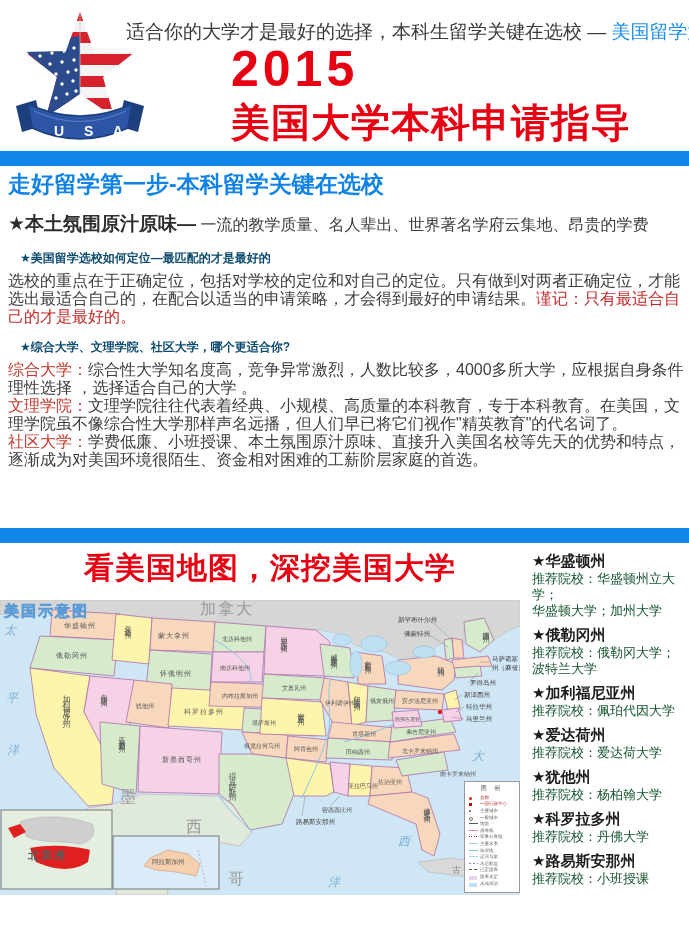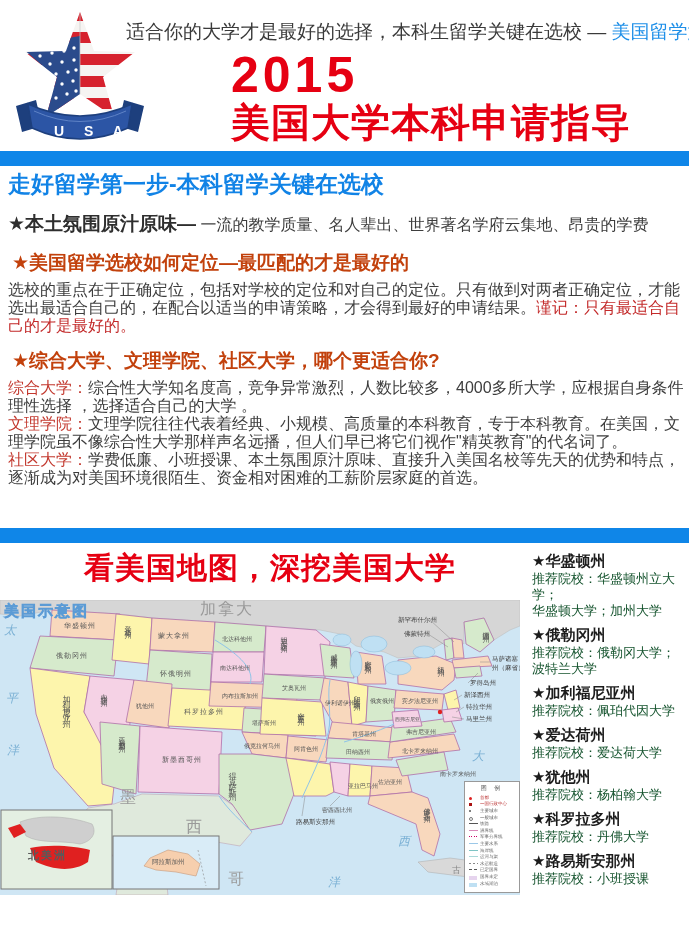--- a/index.html
+++ b/index.html
@@ -3,31 +3,31 @@
 <meta charset="utf-8">
 <style>
   * { margin:0; padding:0; box-sizing:border-box; }
   body { background:#e8e8e8; font-family:"Liberation Sans","DejaVu Sans",sans-serif; }
   .page { position:relative; width:689px; height:928px; background:#fff; margin:0 auto; overflow:hidden; }
 
   
   .logo { position:absolute; left:10px; top:10px; width:140px; height:138px; }
   .tagline { position:absolute; left:126px; top:19px; width:560px; font-size:19px; color:#3a3a3a; white-space:nowrap; }
   .tagline .blue { color:#1e8fe8; }
-  .year { position:absolute; left:231px; top:48px; font-size:50px; line-height:1.1; font-weight:bold; color:#e60012; letter-spacing:4px; }
+  .year { position:absolute; left:231px; top:42px; font-size:50px; line-height:1.1; font-weight:bold; color:#e60012; letter-spacing:4px; }
   .main-title { position:absolute; left:231px; top:96px; font-size:39px; font-weight:bold; color:#e60012; letter-spacing:1px; white-space:nowrap; }
 
   .blue-bar { position:absolute; left:0; width:689px; height:15px; background:#0f86e8; }
   .bar1 { top:151px; } .bar2 { top:528px; }
 
   
   .section1 { position:absolute; left:8px; top:166px; width:676px; color:#3d3d3d; font-size:16px; }
   .sec1-heading { font-size:23px; font-weight:bold; color:#1183e6; margin:3px 0 11px; }
   .lead b { font-size:19px; color:#2e2e2e; }
-  .h3 { font-size:19px; font-weight:bold; color:#c2410c; margin:13px 4px 5px; }
+  .h3 { font-size:12px; font-weight:bold; color:#0c4a6e; margin:13px 12px 5px; }
   .bodyp { line-height:18px; }
   .red { color:#c32a2a; }
   .mt6 { margin-top:5px; }
   .type-label { color:#c3392f; }
 
   
   .map-title { position:absolute; left:84px; top:548px; font-size:30px; font-weight:bold; color:#e60012; letter-spacing:1px; }
   .sidebar { position:absolute; left:532px; top:545px; width:165px; }
   .s-name { font-size:15px; font-weight:bold; color:#1c1c1c; line-height:20px; margin-top:6px; }
   .s-schools { font-size:13px; color:#14532d; line-height:16px; white-space:pre-line; }

